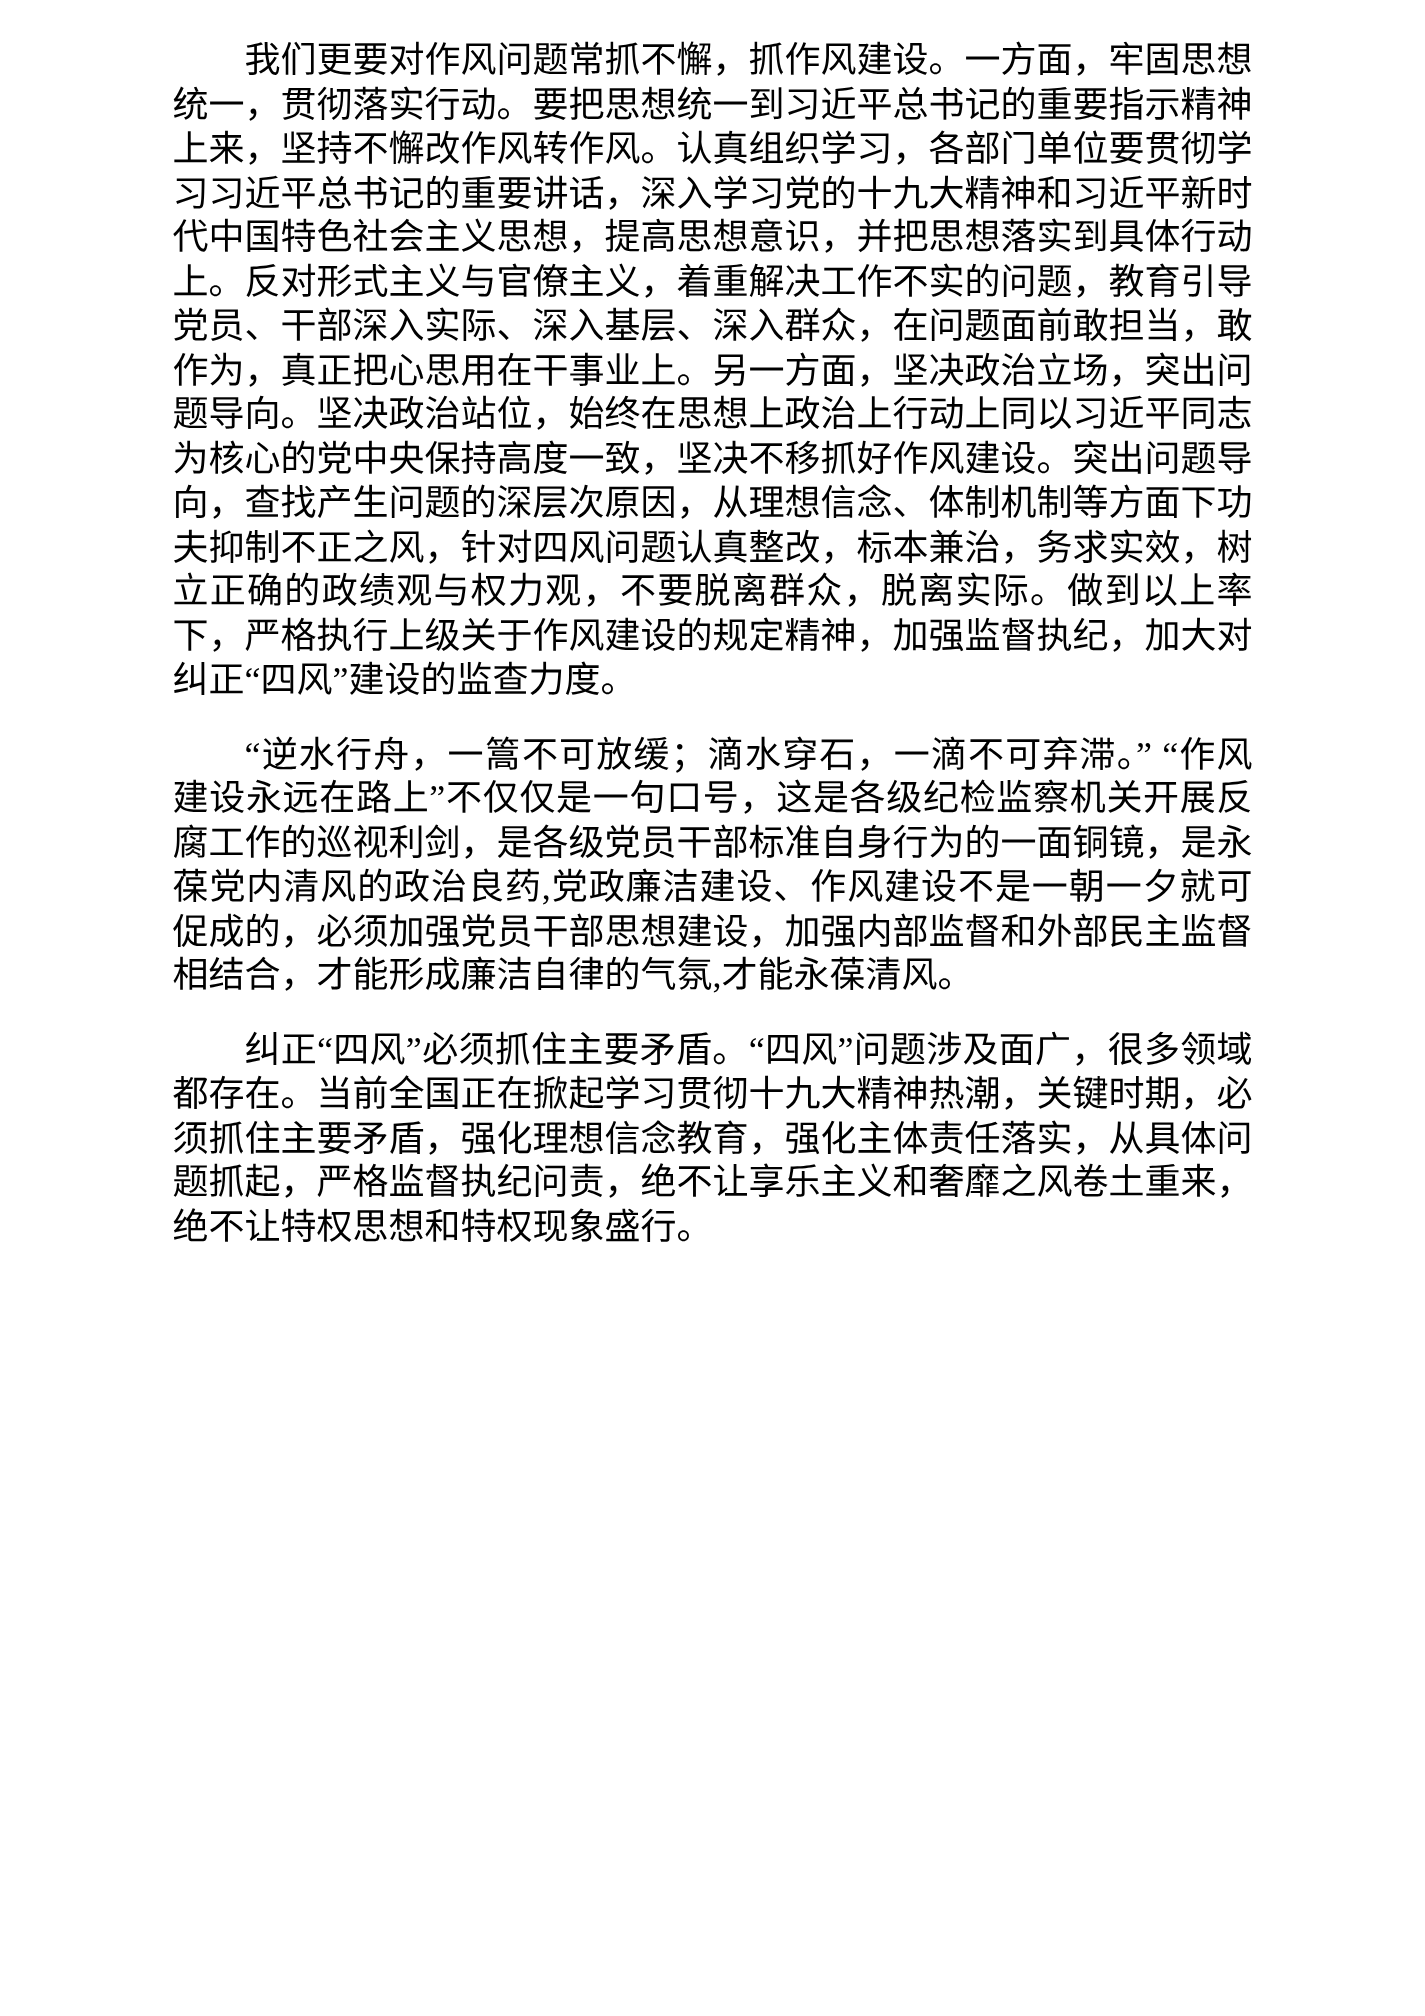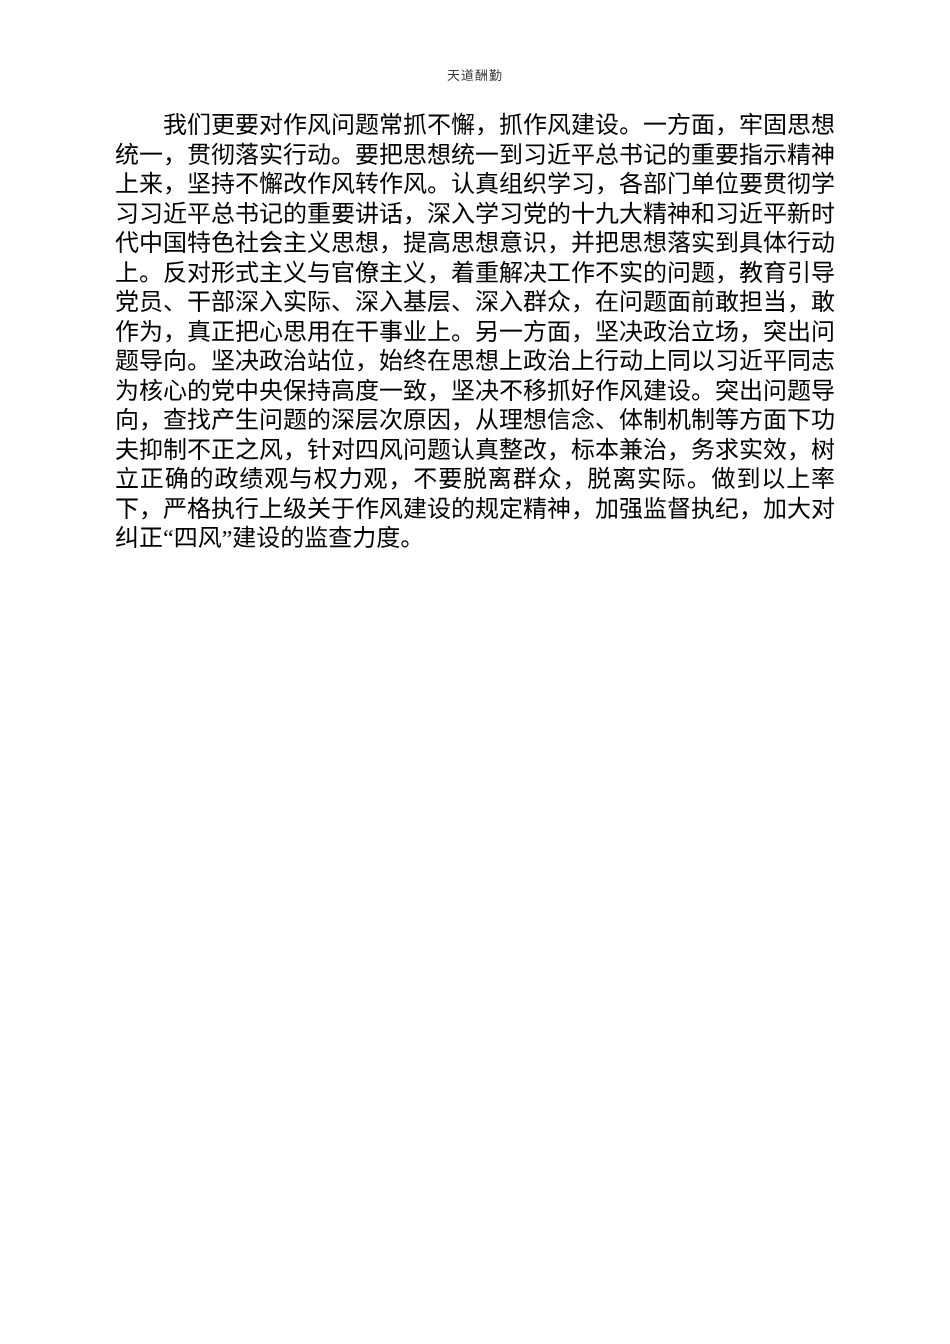--- a/index.html
+++ b/index.html
@@ -35,19 +35,18 @@
   .doc-body p {
     margin: 0 0 20px 0;
     text-indent: 2em;
     word-break: break-all;
   }
 </style>
 </head>
 <body>
 
 <div class="page">
-  <div class="doc-header">
-    <span>天道酬勤</span>
-  </div>
   <div class="doc-body">
     <p>我们更要对作风问题常抓不懈，抓作风建设。一方面，牢固思想统一，贯彻落实行动。要把思想统一到习近平总书记的重要指示精神上来，坚持不懈改作风转作风。认真组织学习，各部门单位要贯彻学习习近平总书记的重要讲话，深入学习党的十九大精神和习近平新时代中国特色社会主义思想，提高思想意识，并把思想落实到具体行动上。反对形式主义与官僚主义，着重解决工作不实的问题，教育引导党员、干部深入实际、深入基层、深入群众，在问题面前敢担当，敢作为，真正把心思用在干事业上。另一方面，坚决政治立场，突出问题导向。坚决政治站位，始终在思想上政治上行动上同以习近平同志为核心的党中央保持高度一致，坚决不移抓好作风建设。突出问题导向，查找产生问题的深层次原因，从理想信念、体制机制等方面下功夫抑制不正之风，针对四风问题认真整改，标本兼治，务求实效，树立正确的政绩观与权力观，不要脱离群众，脱离实际。做到以上率下，严格执行上级关于作风建设的规定精神，加强监督执纪，加大对纠正“四风”建设的监查力度。</p>
+    <p>“逆水行舟，一篙不可放缓；滴水穿石，一滴不可弃滞。” “作风建设永远在路上”不仅仅是一句口号，这是各级纪检监察机关开展反腐工作的巡视利剑，是各级党员干部标准自身行为的一面铜镜，是永葆党内清风的政治良药,党政廉洁建设、作风建设不是一朝一夕就可促成的，必须加强党员干部思想建设，加强内部监督和外部民主监督相结合，才能形成廉洁自律的气氛,才能永葆清风。</p>
+    <p>纠正“四风”必须抓住主要矛盾。“四风”问题涉及面广，很多领域都存在。当前全国正在掀起学习贯彻十九大精神热潮，关键时期，必须抓住主要矛盾，强化理想信念教育，强化主体责任落实，从具体问题抓起，严格监督执纪问责，绝不让享乐主义和奢靡之风卷土重来，绝不让特权思想和特权现象盛行。</p>
   </div>
 </div>
 
 </body></html>

